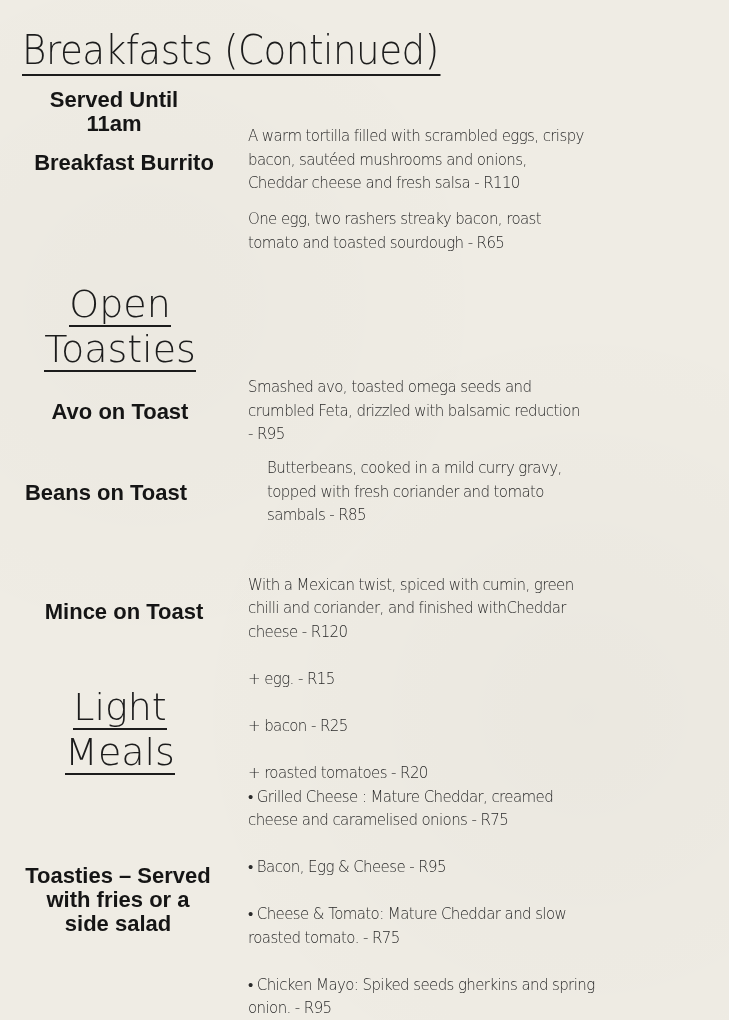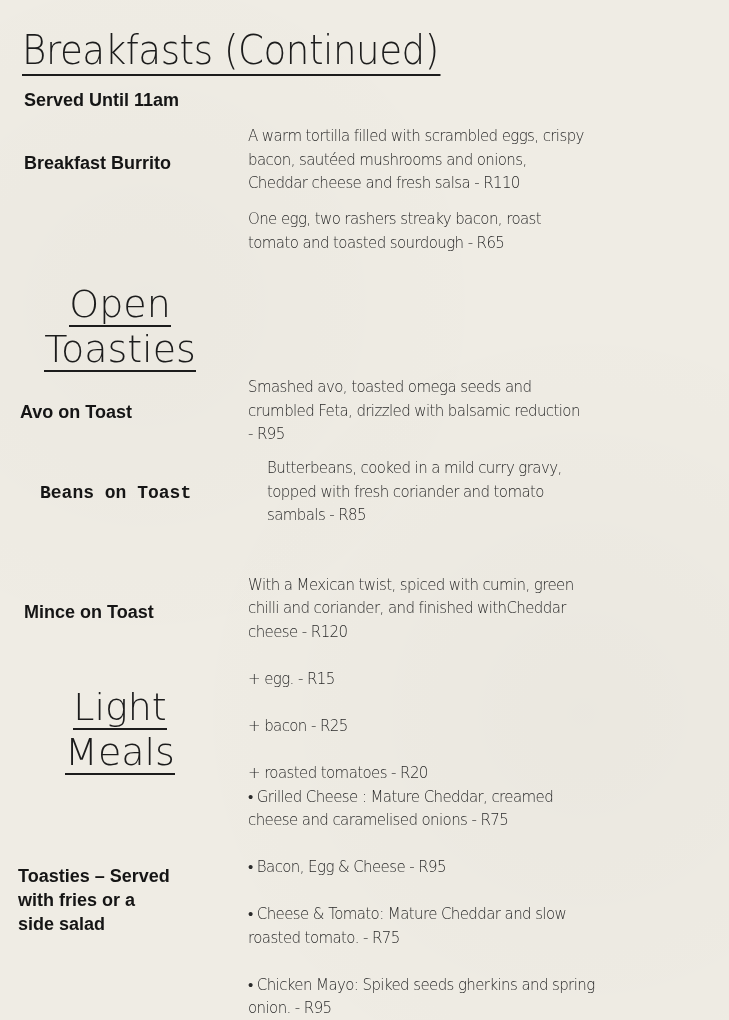--- a/index.html
+++ b/index.html
@@ -25,23 +25,23 @@
     font-stretch: condensed;
     transform: scaleX(0.93); transform-origin: left;
   }
   .section-title {
     position: absolute; width: 180px; text-align: center;
     font-family: "DejaVu Sans", sans-serif; font-weight: 200;
     font-size: 38px; line-height: 45px; color: #1c1c1c;
   }
   .section-title span { display: inline-block; border-bottom: 2px solid #1c1c1c; line-height: 42px; }
   .label {
-    position: absolute; width: 200px; 
+    position: absolute; width: 200px; text-align: center;
     font-family: "Liberation Sans", sans-serif; font-weight: bold;
-    font-size: 18px; line-height: 24px; color: #151515;
+    font-size: 22px; line-height: 24px; color: #151515;
   }
   .desc {
     position: absolute; left: 248px; width: 475px;
     font-family: "DejaVu Sans", sans-serif; font-weight: 200;
     font-size: 15px; line-height: 23.5px; color: #2a2a2a;
     letter-spacing: -0.6px; white-space: pre-line;
   }
   .line { display: block; }
 </style>
 </head>
@@ -64,21 +64,21 @@
   <div class="section-title" style="left:30px; top:282px;">
     <span>Open</span><br>
     <span>Toasties</span>
   </div>
 
   <div class="label" style="left:20px; top:400px;">Avo on Toast</div>
   <div class="desc" style="top:376px;">Smashed avo, toasted omega seeds and
 crumbled Feta, drizzled with balsamic reduction
 - R95</div>
 
-  <div class="label" style="left:40px; top:481px;font-family:Liberation Mono, monospace;">Beans on Toast</div>
+  <div class="label" style="left:6px; top:481px;">Beans on Toast</div>
   <div class="desc" style="top:457px;margin-left:19px;">Butterbeans, cooked in a mild curry gravy,
 topped with fresh coriander and tomato
 sambals - R85</div>
 
   <div class="label" style="left:24px; top:600px;">Mince on Toast</div>
   <div class="desc" style="top:550px;">
     <span class="line">With a Mexican twist, spiced with cumin, green
 chilli and coriander, and finished withCheddar
 cheese - R120</span>
     <span class="line">+ egg. - R15</span>

